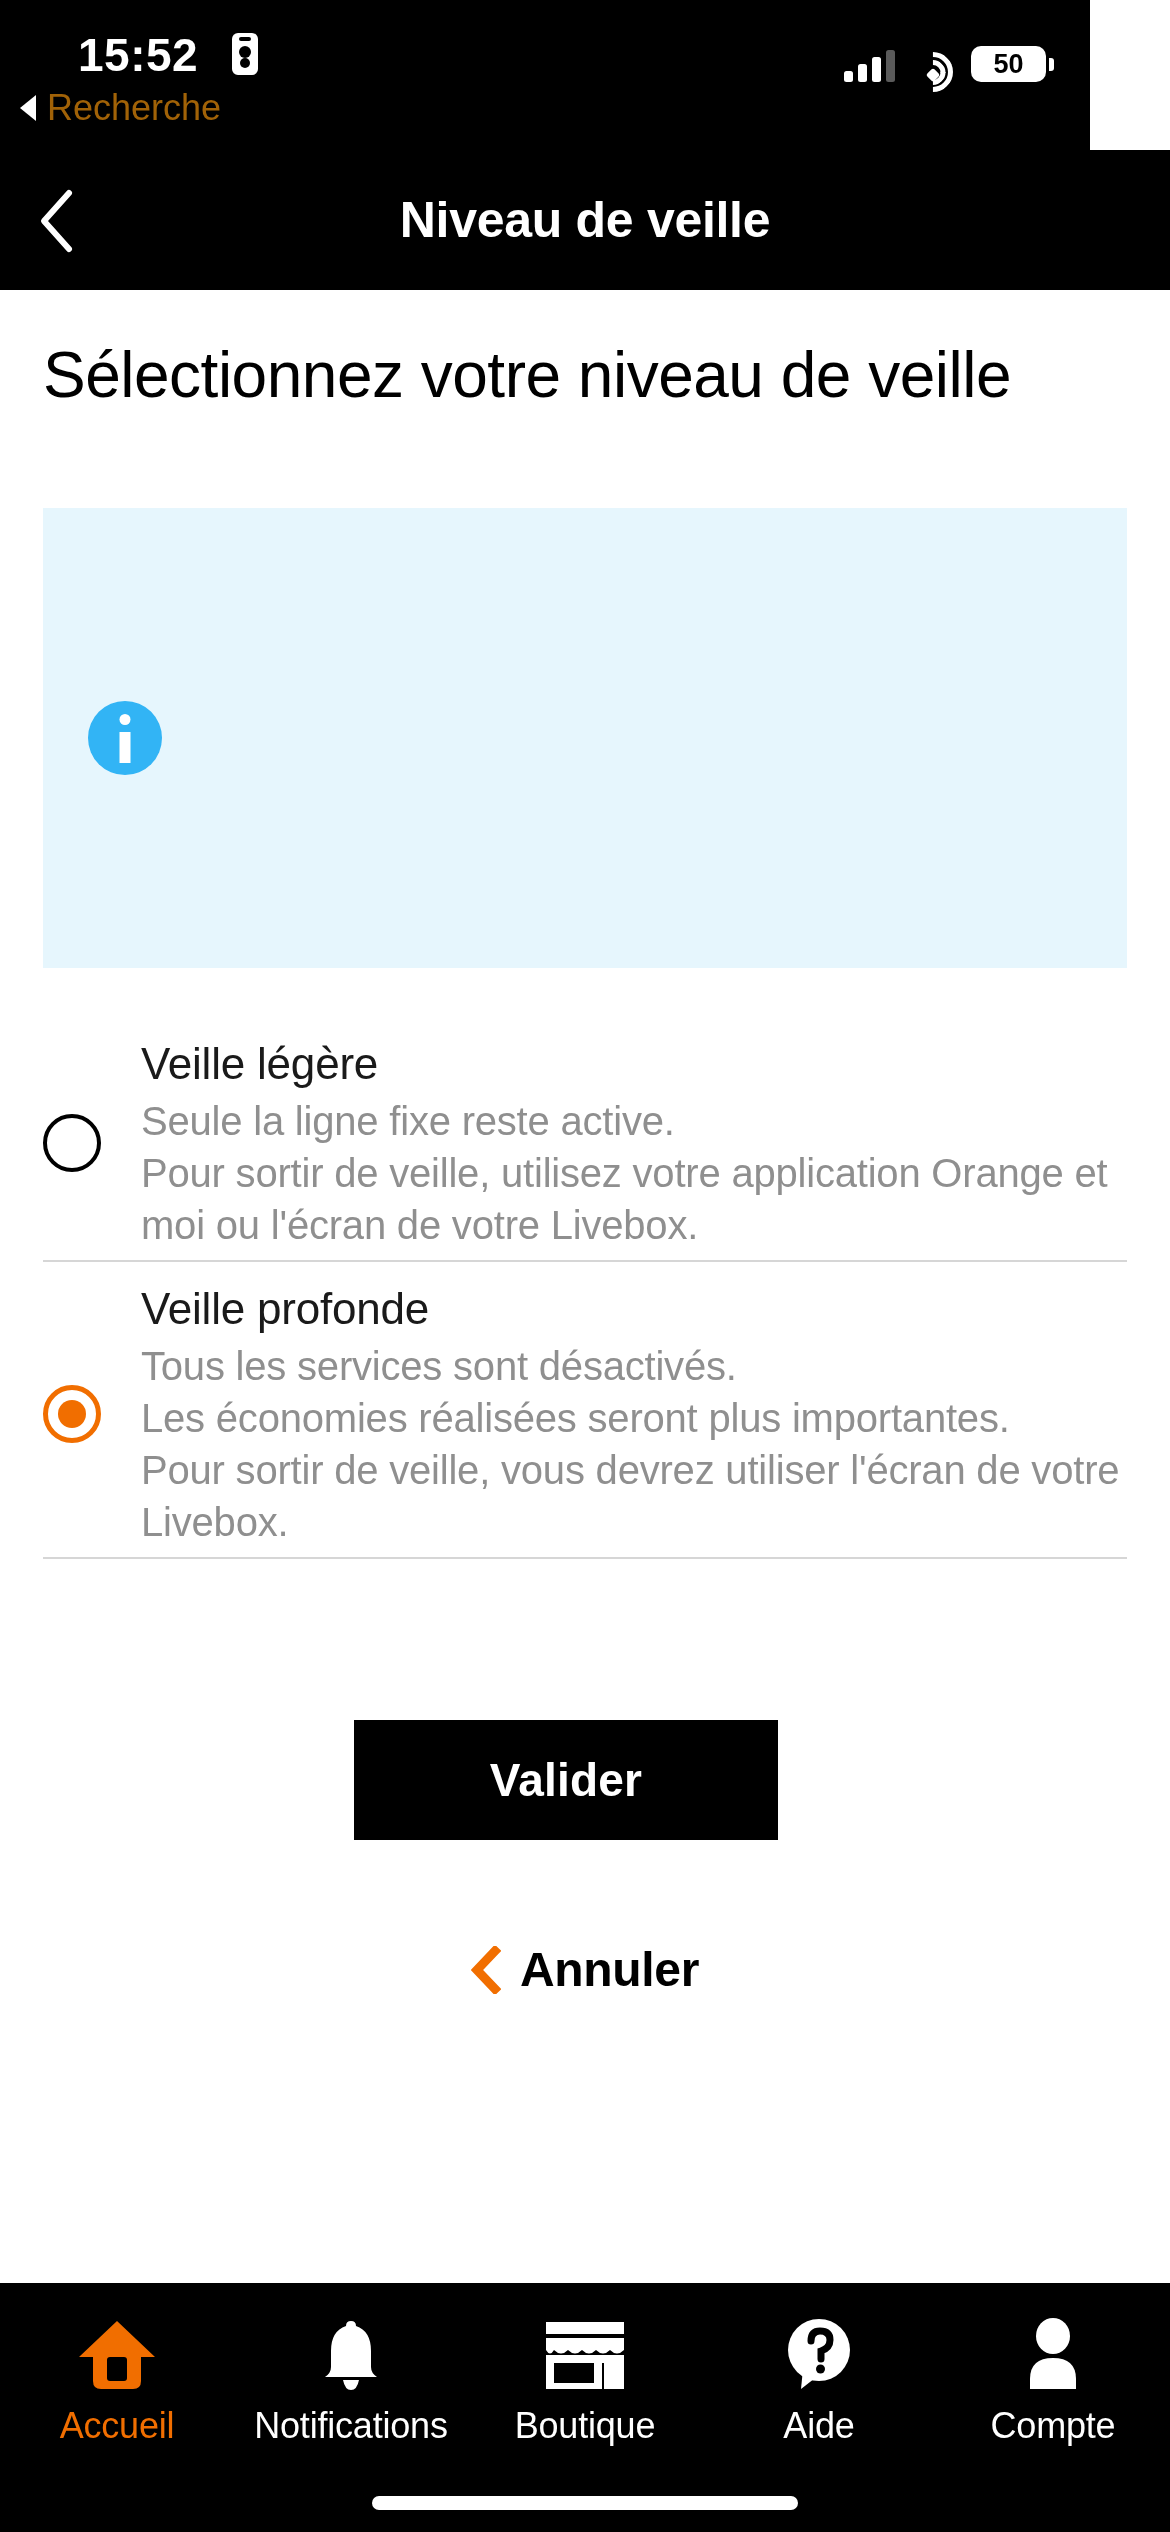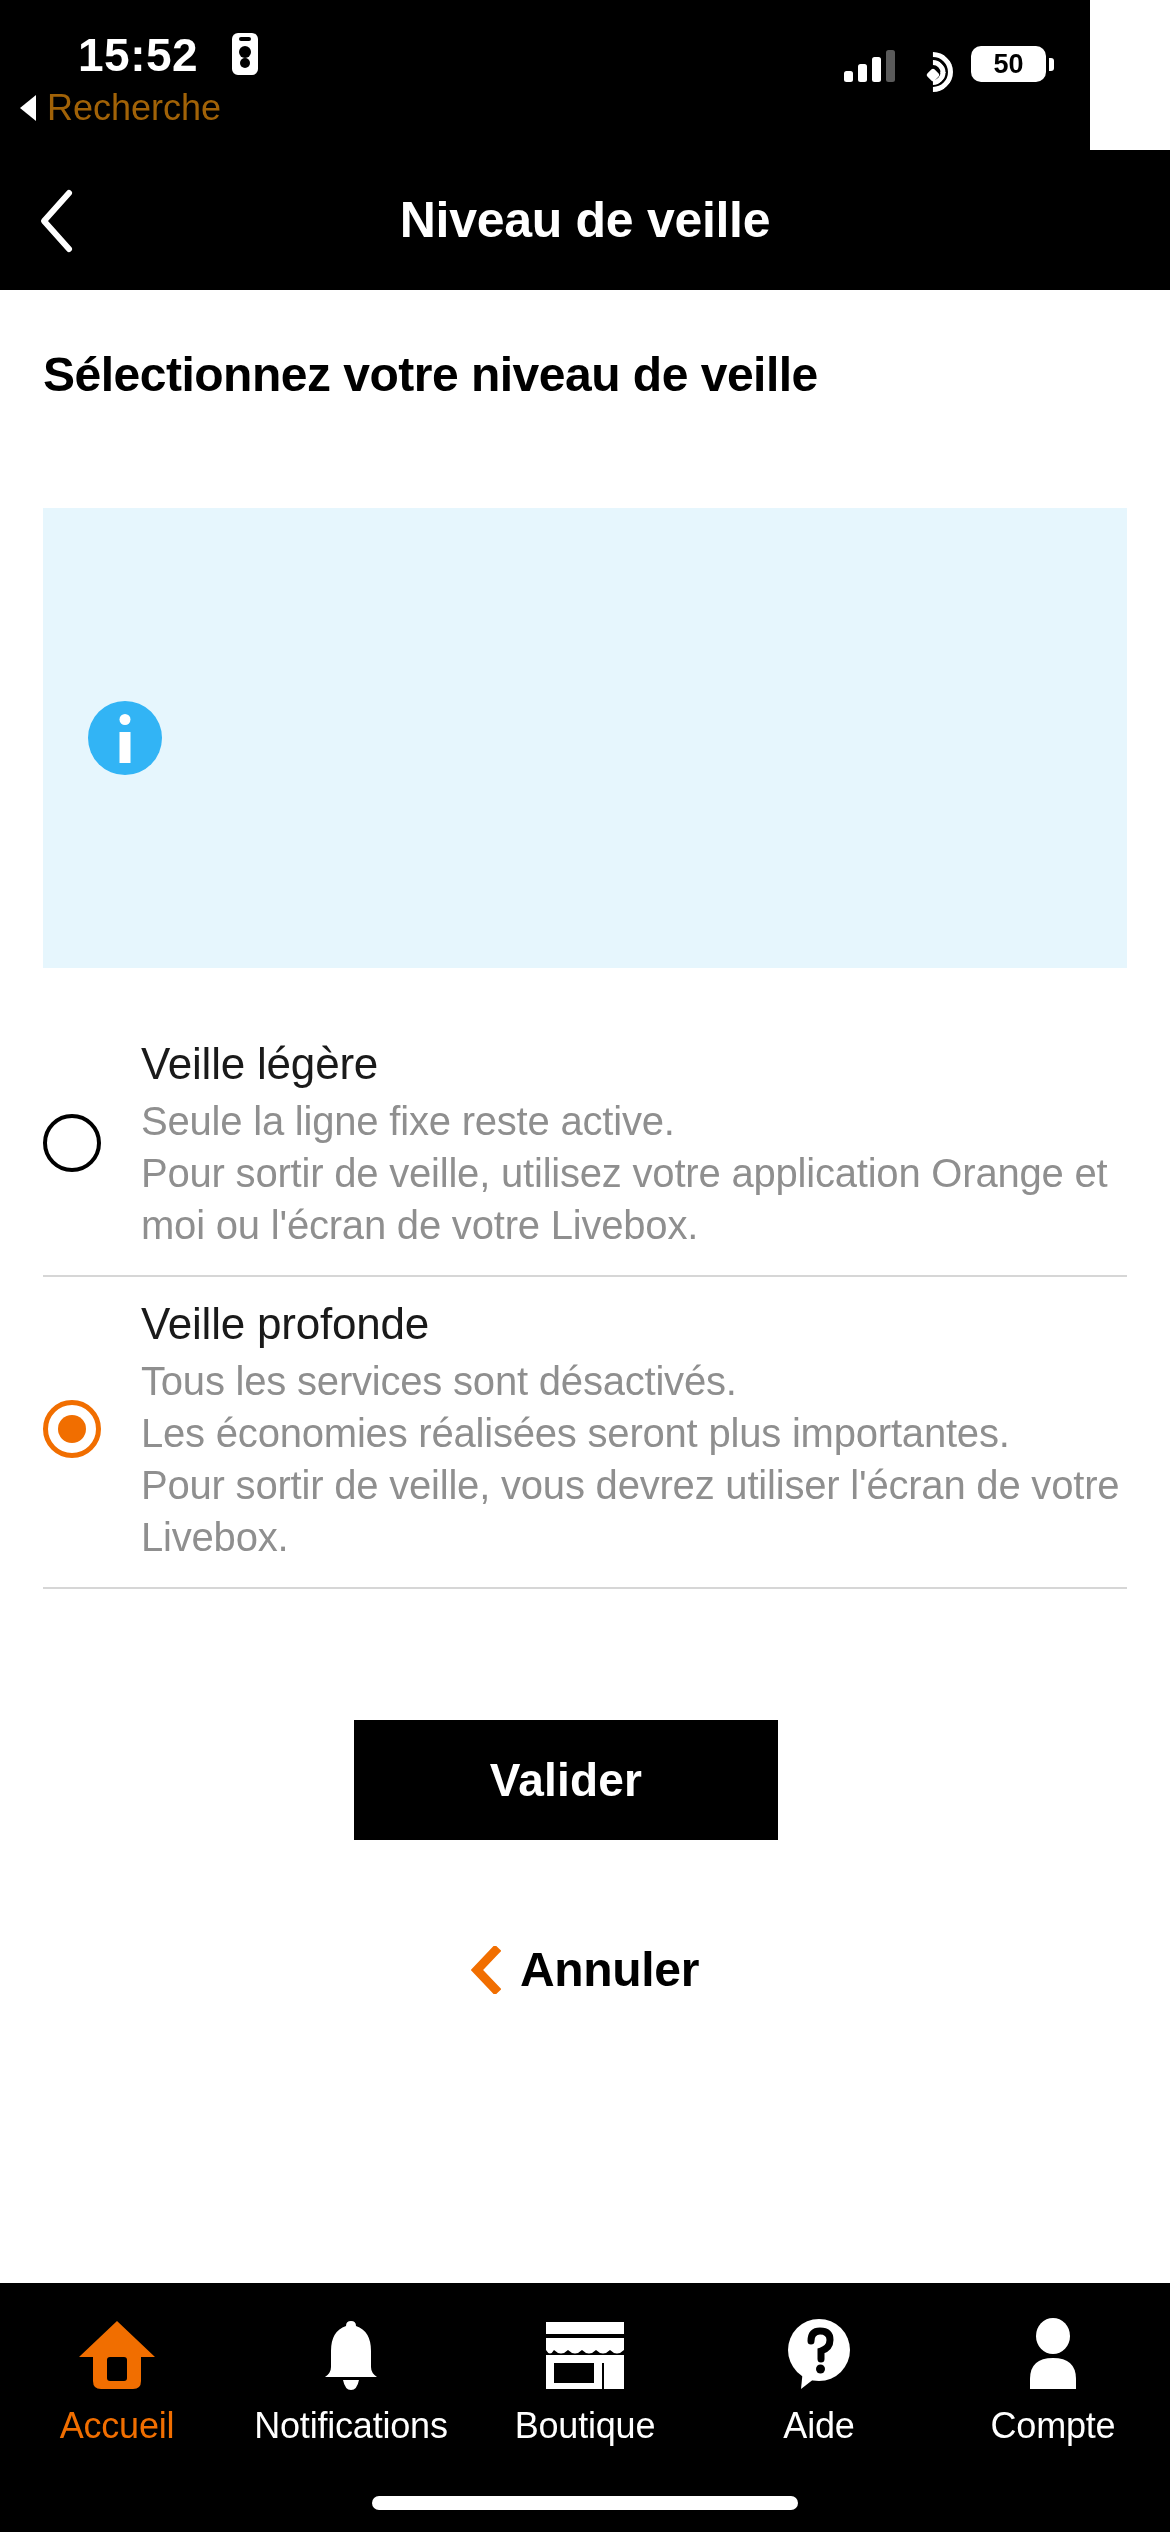--- a/index.html
+++ b/index.html
@@ -120,21 +120,21 @@
   
   .content {
     position:absolute; top:290px; left:0;
     width:1170px; height:1993px;
     background:#ffffff;
   }
   .page-heading {
     position:absolute; left:43px; top:54px;
     width:1084px;
     color:#000000;
-    font-size:48px; font-weight:700;
+    font-size:64px; font-weight:400;
     letter-spacing:-0.5px;
     line-height:62px;
   }
 
   
   .info-box {
     position:absolute; left:43px; top:218px;
     width:1084px; min-height:460px;
     background:#e6f6fd;
     display:flex; align-items:center;
@@ -172,21 +172,21 @@
   }
 
   
   .options {
     position:absolute; left:0; top:725px;
     width:1170px;
   }
   .option {
     position:relative;
     display:flex; align-items:center;
-    padding:18px 43px 24px 43px;
+    padding:18px 43px 9px 43px;
   }
   .option-radio-wrap {
     flex:0 0 auto;
     width:98px;
     display:flex; align-items:center;
   }
   .radio {
     width:58px; height:58px;
     border-radius:50%;
     background:#ffffff;

